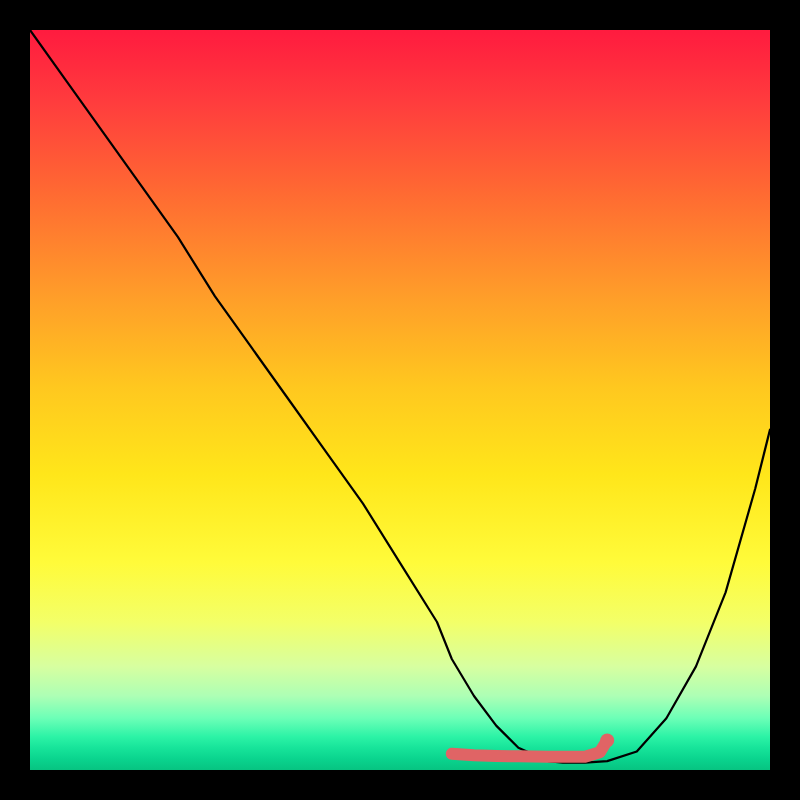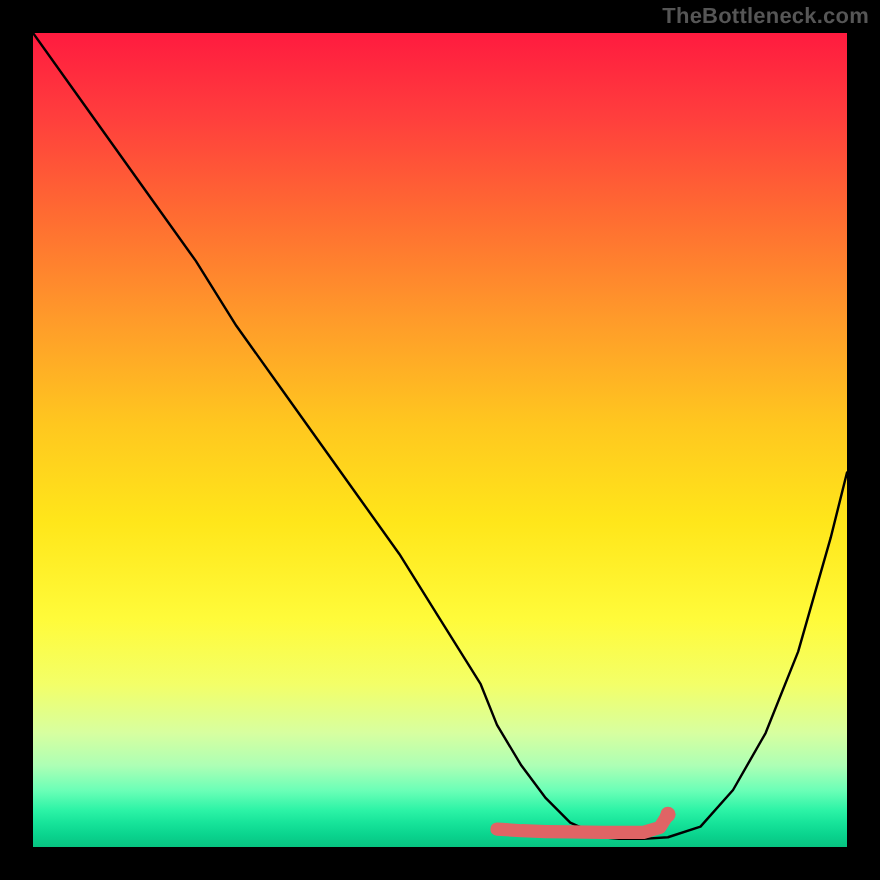--- a/index.html
+++ b/index.html
@@ -66,21 +66,20 @@
     width: 740px;
     height: 740px;
     z-index: 3;
   }
 </style>
 </head>
 <body>
 
 <div class="container">
 
-  <div class="watermark">TheBottleneck.com</div>
 
   <div class="plot-frame"></div>
 
   <svg class="curve" viewBox="0 0 740 740" preserveAspectRatio="none">
     <path id="curve-path" fill="none" stroke="#000" stroke-width="2.2" stroke-linecap="round" stroke-linejoin="round" d="M0.00 0.00 L37.00 51.80 L74.00 103.60 L111.00 155.40 L148.00 207.20 L185.00 266.40 L222.00 318.20 L259.00 370.00 L296.00 421.80 L333.00 473.60 L370.00 532.80 L407.00 592.00 L421.80 629.00 L444.00 666.00 L466.20 695.60 L488.40 717.80 L518.00 731.12 L532.80 732.60 L555.00 732.60 L577.20 731.12 L606.80 721.50 L636.40 688.20 L666.00 636.40 L695.60 562.40 L725.20 458.80 L740.00 399.60"></path>
   </svg>
 
   <svg class="marker" viewBox="0 0 740 740" preserveAspectRatio="none">
     <path id="marker-path" fill="none" stroke="#e06465" stroke-width="12" stroke-linecap="round" stroke-linejoin="round" d="M421.80 723.72 L444.00 725.20 L466.20 725.94 L488.40 726.31 L518.00 726.68 L532.80 726.68 L555.00 726.68 L569.80 722.24 L577.20 710.40"></path>
     <circle id="marker-end" r="7" fill="#e06465" cx="577.20" cy="710.40"></circle>

